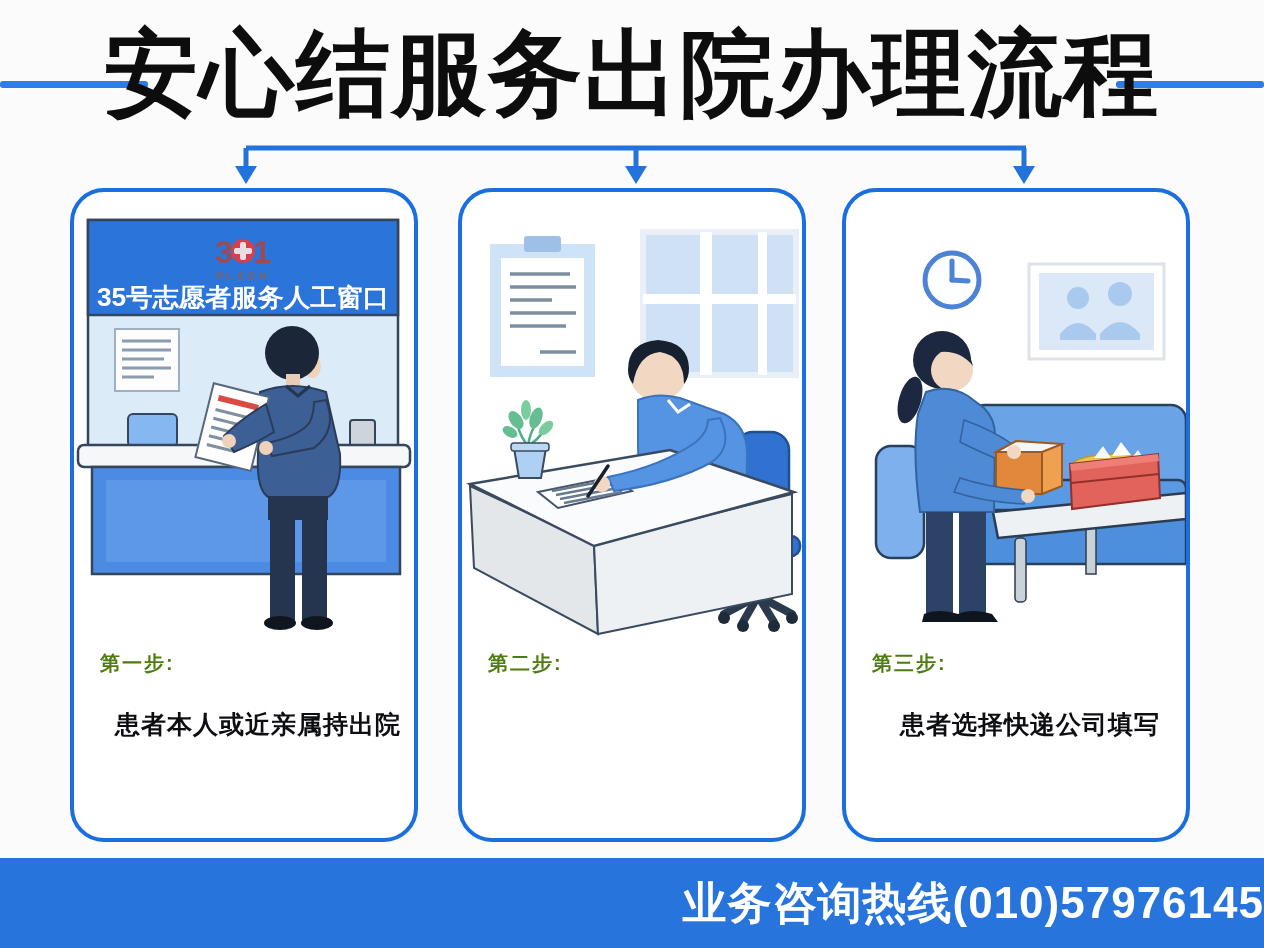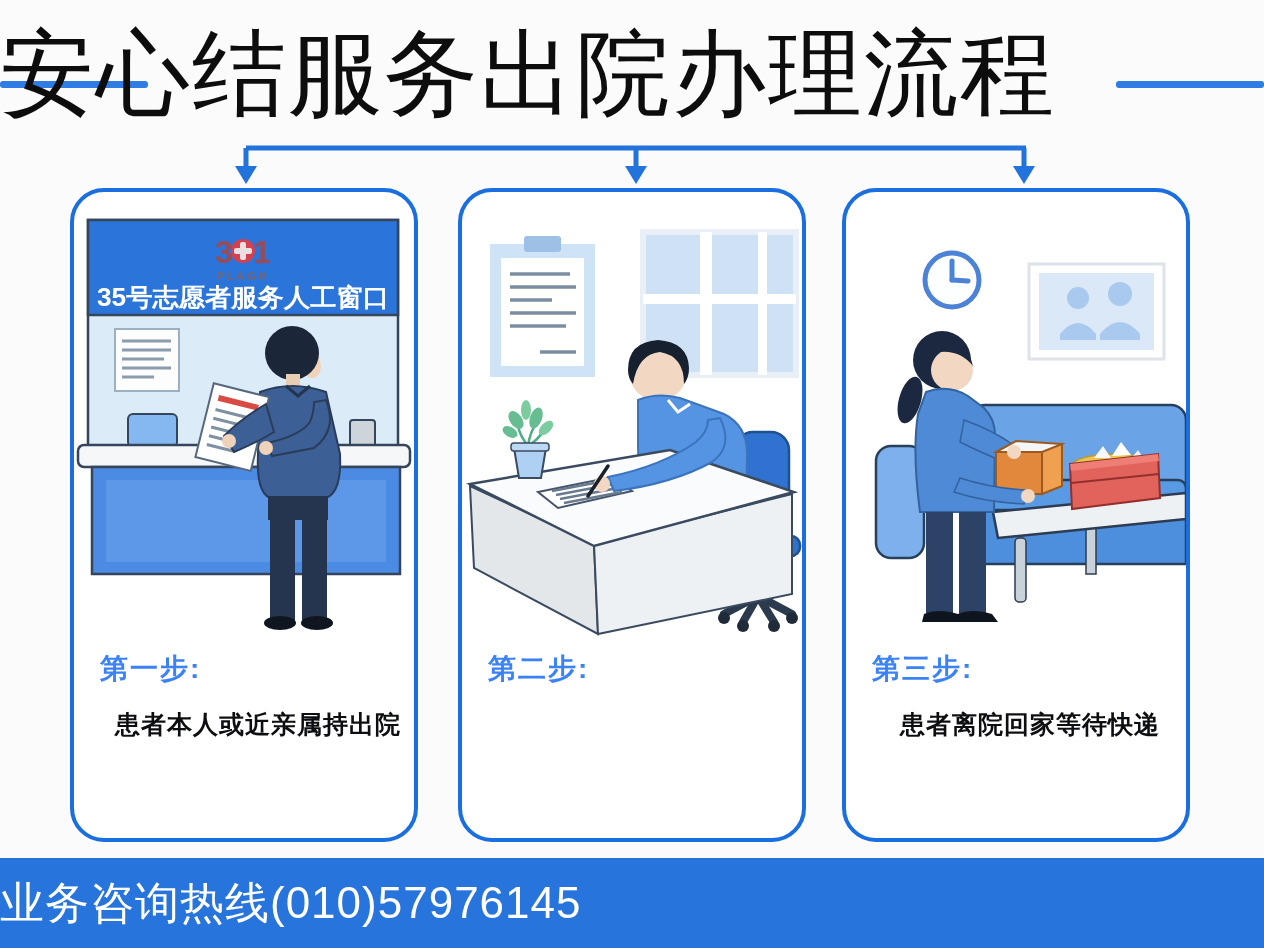--- a/index.html
+++ b/index.html
@@ -3,50 +3,50 @@
 <meta charset="utf-8">
 <style>
   html,body{margin:0;padding:0;background:#e9e9e9;}
   .page{
     position:relative;width:1264px;height:948px;margin:0 auto;
     background:#fafbfa;overflow:hidden;
     font-family:"Liberation Sans","DejaVu Sans",sans-serif;
   }
   
   .title{
-    position:absolute;top:22px;left:0;width:100%;text-align:left;
-    font-size:94px;font-weight:400;color:#0d0d0d;letter-spacing:2px;line-height:1.1;
+    position:absolute;top:22px;left:0;width:100%;text-align:center;
+    font-size:94px;font-weight:700;color:#0d0d0d;letter-spacing:2px;line-height:1.1;
   }
   .title-dash{position:absolute;top:81px;height:7px;width:148px;background:#2e7ce4;border-radius:3px;}
   .title-dash.left{left:0;}
   .title-dash.right{right:0;}
   
   .connector{position:absolute;left:230px;top:142px;width:812px;height:48px;}
   
   .card{
     position:absolute;top:188px;width:348px;height:654px;box-sizing:border-box;
     background:#ffffff;border:4px solid #1a6ee0;border-radius:34px;
   }
   .card.c1{left:70px;} .card.c2{left:458px;} .card.c3{left:842px;padding-left:36px;}
   .scene{position:absolute;top:2px;left:0;width:340px;height:448px;}
   .step-label{
     position:absolute;top:458px;left:26px;
-    font-size:28px;font-weight:800;color:#3b82f6;letter-spacing:2px;
+    font-size:20px;font-weight:800;color:#4d7c0f;letter-spacing:2px;
   }
   .step-desc{
     position:absolute;top:510px;left:0;right:0;text-align:center;
     font-size:25px;font-weight:700;color:#0d0e11;line-height:45px;letter-spacing:1px;margin-left:28px;
   }
   
   .footer{
     position:absolute;left:0;top:858px;width:100%;height:90px;background:#2674dc;
   }
   .footer-text{
-    width:100%;text-align:left;line-height:90px;
-    font-size:44px;font-weight:400;color:#ffffff;letter-spacing:1px;
+    width:100%;text-align:right;line-height:90px;
+    font-size:44px;font-weight:700;color:#ffffff;letter-spacing:1px;
   }
   text{font-family:"Liberation Sans","DejaVu Sans",sans-serif;}
 </style>
 </head>
 <body>
 
 <div class="page">
 
   <div class="title-dash left"></div>
   <div class="title-dash right"></div>
@@ -259,21 +259,21 @@
         <circle cx="168" cy="258" r="7" fill="#f2d8c2"></circle>
         <circle cx="182" cy="302" r="7" fill="#f2d8c2"></circle>
         <rect x="80" y="318" width="27" height="102" fill="#2c4266"></rect>
         <rect x="113" y="318" width="27" height="102" fill="#2c4266"></rect>
         <path d="M78,420 q14,-6 34,0 l6,8 l-42,0 z" fill="#0f151e"></path>
         <path d="M112,420 q14,-6 34,0 l6,8 l-42,0 z" fill="#0f151e"></path>
       </g>
     </svg>
     <div class="step-label">第三步:</div>
     <div class="step-desc">
-      <div>患者离院回家等待快递</div>
+      <div>患者选择快递公司填写</div>
     </div>
   </article>
 
   <footer class="footer">
     <div class="footer-text">业务咨询热线(010)57976145</div>
   </footer>
 
 </div>
 
 </body></html>

